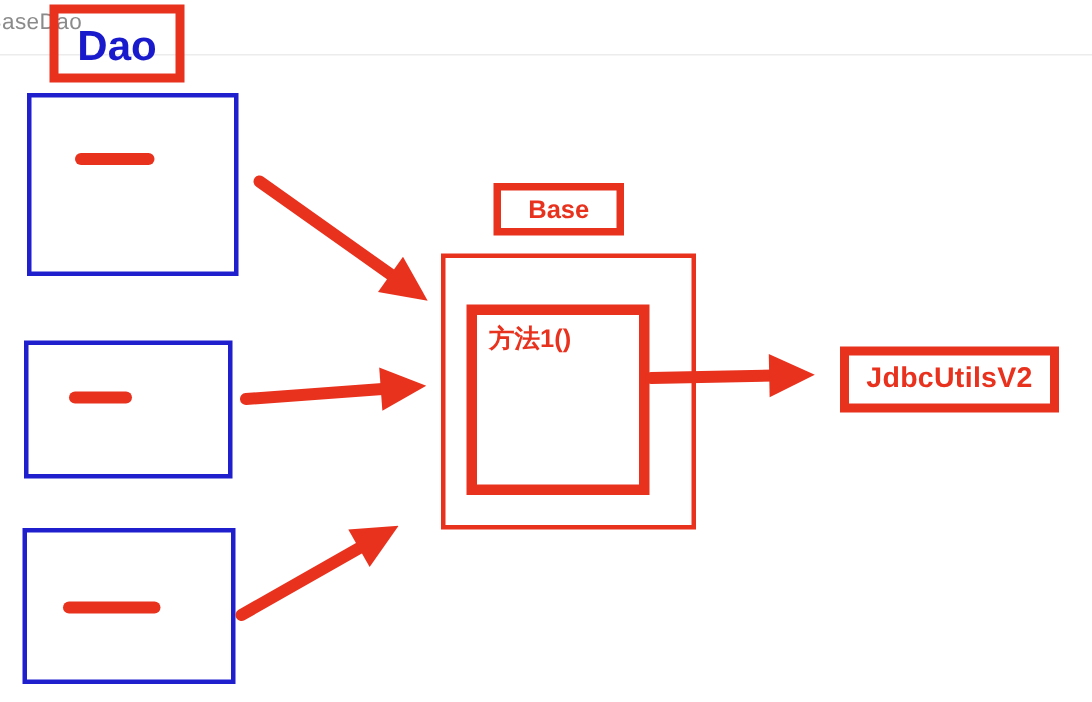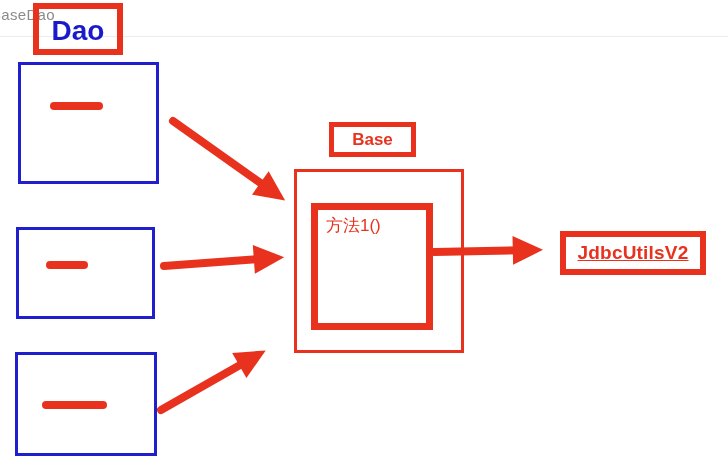--- a/index.html
+++ b/index.html
@@ -49,27 +49,27 @@
   .outer-box {
     left: 294px; top: 169px; width: 170px; height: 184px;
     border-width: 3px;
   }
   .inner-box {
     left: 311px; top: 203px; width: 122px; height: 127px;
     border-width: 7px;
     display: flex; flex-direction: column; justify-content: space-between;
     padding: 7px 4px 10px 8px;
   }
-  .method { color: #e8321e; font-weight: normal; font-size: 17px; line-height: 1.1; }
+  .method { color: #e8321e; font-weight: bold; font-size: 17px; line-height: 1.1; }
   .jdbc-box {
     left: 560px; top: 231px; width: 146px; height: 44px;
     border-width: 6px;
     display: flex; align-items: center; justify-content: center;
   }
-  .jdbc-box span { color: #e8321e; font-weight: bold; font-size: 19px; letter-spacing: 0.2px; text-decoration: underline; }
+  .jdbc-box span { color: #e8321e; font-weight: bold; font-size: 19px; letter-spacing: 0.2px; }
   
   .blue-box {
     position: absolute;
     border: 3px solid #1f1fce;
     box-sizing: border-box;
     background: #ffffff;
   }
   .bb1 { left: 18px; top: 62px;  width: 141px; height: 122px; }
   .bb2 { left: 16px; top: 227px; width: 139px; height: 92px;  }
   .bb3 { left: 15px; top: 352px; width: 142px; height: 104px; }

